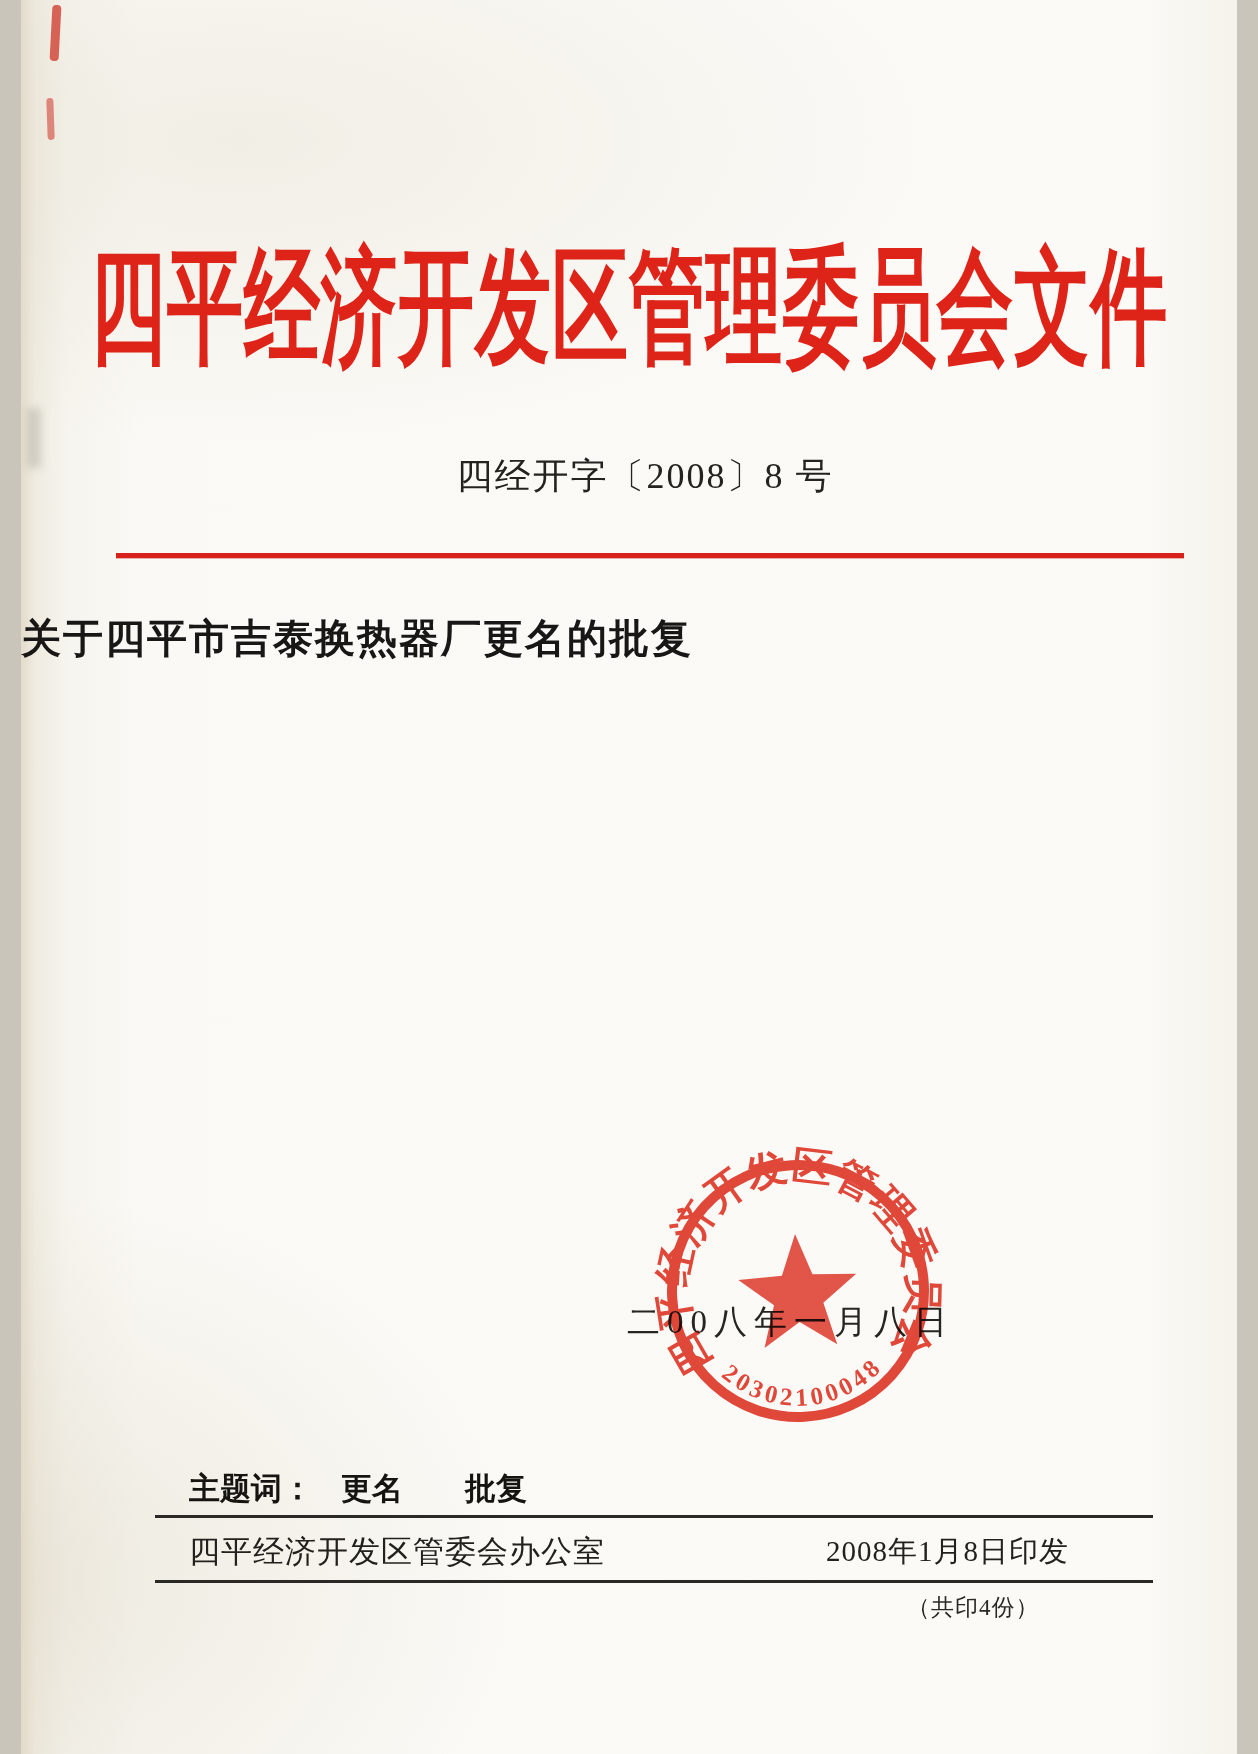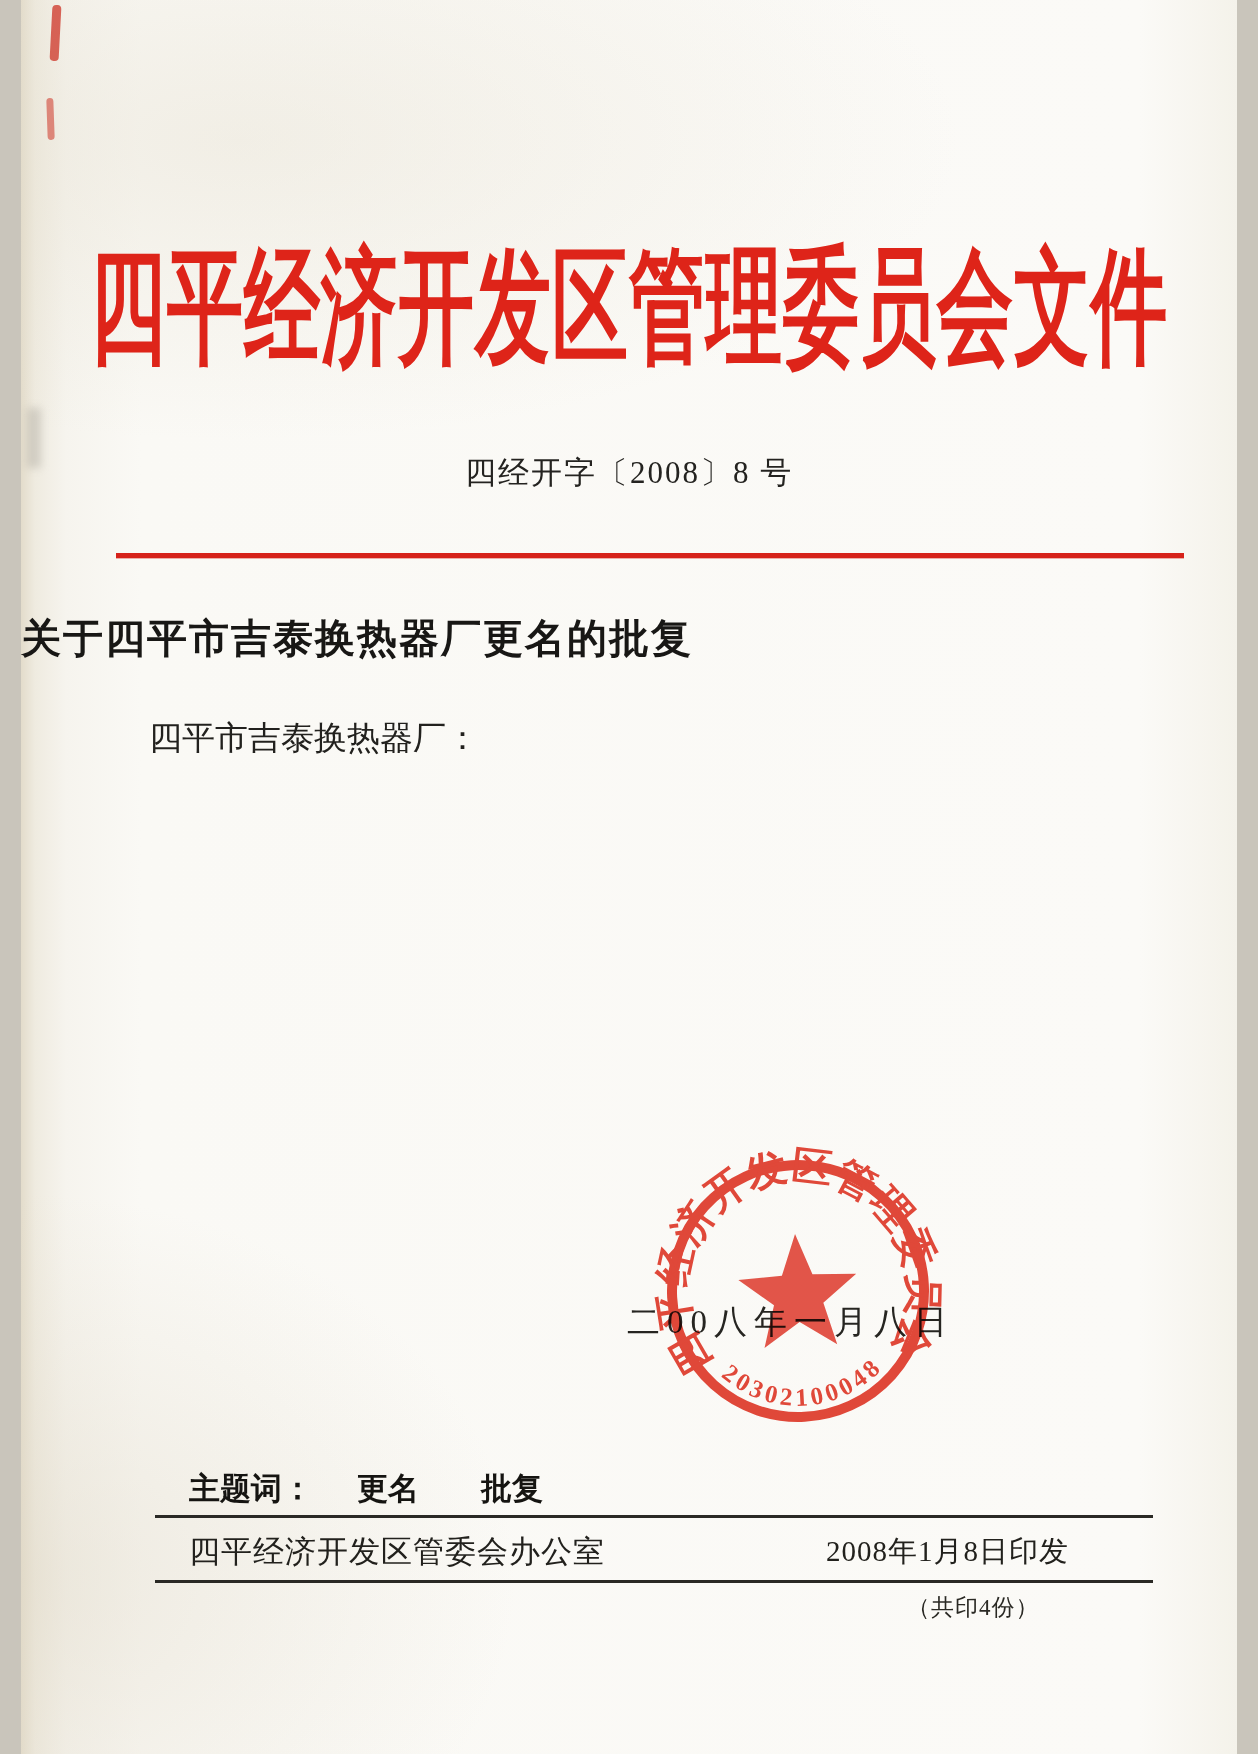--- a/index.html
+++ b/index.html
@@ -27,23 +27,23 @@
     text-align:center;
     font-weight:bold;
     font-size:76px;
     letter-spacing:1px;
     color:#de2419;
     transform:scaleY(1.66);
     transform-origin:top center;
     white-space:nowrap;
   }
   .doc-number{
-    position:absolute;top:452px;left:0;width:100%;
+    position:absolute;top:452px;left:16px;width:100%;
     text-align:center;
-    font-size:31px;
+    font-size:36px;
     letter-spacing:2px;
     color:#242320;
   }
   .red-rule{
     position:absolute;top:553px;left:95px;width:1068px;height:5px;
     background:#d6221a;
     box-shadow:0 1px 0 rgba(214,34,26,.35);
   }
   .doc-title{
     position:absolute;top:611px;left:0;width:100%;
@@ -77,21 +77,21 @@
     white-space:nowrap;
   }
   .keywords{
     position:absolute;left:168px;top:1468px;
     font-family:"Liberation Sans","DejaVu Sans",sans-serif;
     font-weight:bold;
     font-size:31px;
     color:#151411;
     white-space:nowrap;
   }
-  .keywords .kw-label{margin-right:44px;font-family:Liberation Mono, monospace;}
+  .keywords .kw-label{margin-right:28px;font-family:Liberation Mono, monospace;}
   .keywords .kw-item{margin-right:62px;}
   .footer-rule{position:absolute;left:134px;width:998px;height:3px;background:#2a2925;}
   .rule-1{top:1515px;}
   .rule-2{top:1580px;}
   .footer-office{
     position:absolute;left:168px;top:1531px;
     font-size:31px;letter-spacing:1px;color:#22211d;white-space:nowrap;
   }
   .footer-date{
     position:absolute;left:805px;top:1532px;
@@ -114,21 +114,20 @@
 
   <div class="header-title">四平经济开发区管理委员会文件</div>
 
   <div class="doc-number">四经开字〔2008〕8 号</div>
 
   <div class="red-rule"></div>
 
   <div class="doc-title">关于四平市吉泰换热器厂更名的批复</div>
 
   <div class="body-block">
-    <p>四平市吉泰换热器厂：</p>
   </div>
 
   <div class="date-line">二00八年一月八日</div>
 
   <svg class="seal" viewBox="-152 -152 304 304" aria-hidden="true">
     <defs>
       <path id="ringTextPath" d="M -88 68 A 111.2 111.2 0 1 1 88 68" fill="none"></path>
       <path id="serialPath" d="M -86 76 A 114.8 114.8 0 0 0 86 76" fill="none"></path>
     </defs>
     <circle cx="0" cy="0" r="126" fill="none" stroke="#e23b2c" stroke-width="10"></circle>

